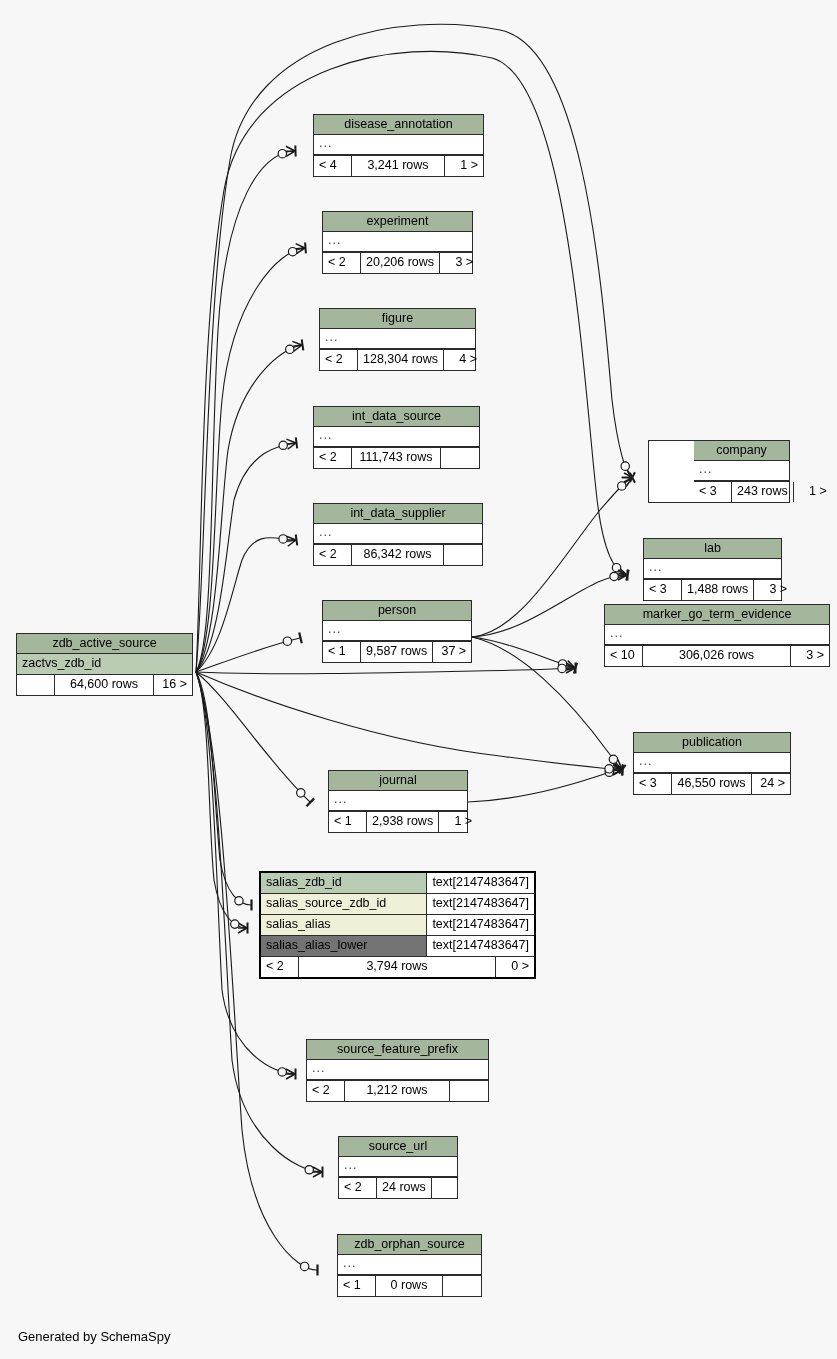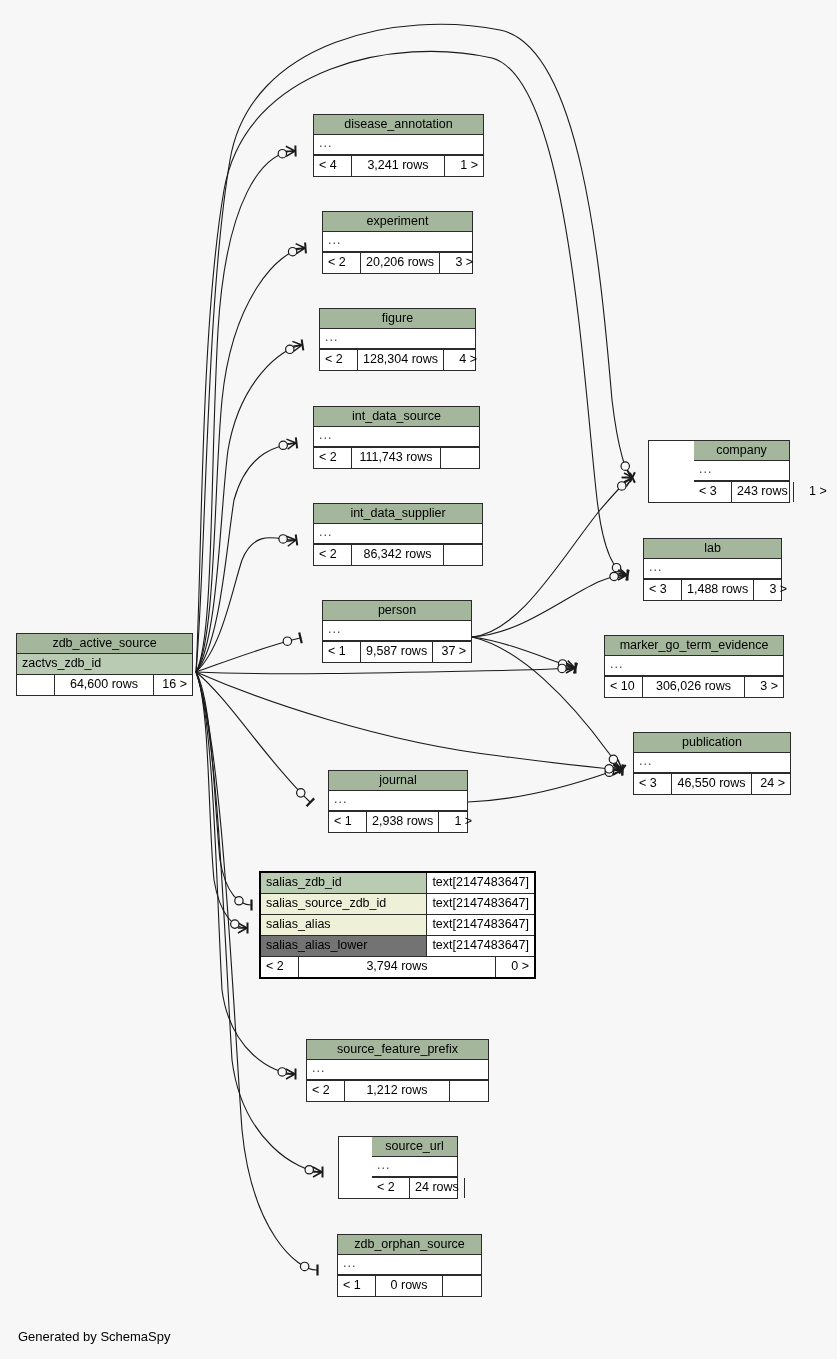--- a/index.html
+++ b/index.html
@@ -252,21 +252,21 @@
     </div>
     <div class="table-node" style="left: 306px; top: 1039px; width: 183px;">
       <div class="tbl-title">source_feature_prefix</div>
       <div class="ellipsis-row">...</div>
       <div class="tbl-foot">
         <div class="fcell left" style="min-width: 38px;">&lt; 2</div>
         <div class="fcell mid">1,212 rows</div>
         <div class="fcell rightnum" style="min-width: 38px;"></div>
       </div>
     </div>
-    <div class="table-node" style="left: 338px; top: 1136px; width: 120px; padding-left: 33px;">
+    <div class="table-node" style="left: 338px; top: 1136px; width: 120px;">
       <div class="tbl-title">source_url</div>
       <div class="ellipsis-row">...</div>
       <div class="tbl-foot">
         <div class="fcell left" style="min-width: 38px;">&lt; 2</div>
         <div class="fcell mid">24 rows</div>
         <div class="fcell rightnum" style="min-width: 38px;"></div>
       </div>
     </div>
     <div class="table-node" style="left: 337px; top: 1234px; width: 145px;">
       <div class="tbl-title">zdb_orphan_source</div>
@@ -288,21 +288,21 @@
     </div>
     <div class="table-node" style="left: 643px; top: 538px; width: 139px;">
       <div class="tbl-title">lab</div>
       <div class="ellipsis-row">...</div>
       <div class="tbl-foot">
         <div class="fcell left" style="min-width: 38px;">&lt; 3</div>
         <div class="fcell mid">1,488 rows</div>
         <div class="fcell rightnum" style="min-width: 38px;">3 &gt;</div>
       </div>
     </div>
-    <div class="table-node" style="left: 604px; top: 635px; width: 180px;">
+    <div class="table-node" style="left: 604px; top: 604px; width: 226px;">
       <div class="tbl-title">marker_go_term_evidence</div>
       <div class="ellipsis-row">...</div>
       <div class="tbl-foot">
         <div class="fcell left" style="min-width: 38px;">&lt; 10</div>
         <div class="fcell mid">306,026 rows</div>
         <div class="fcell rightnum" style="min-width: 38px;">3 &gt;</div>
       </div>
     </div>
     <div class="table-node" style="left: 633px; top: 732px; width: 158px;">
       <div class="tbl-title">publication</div>

